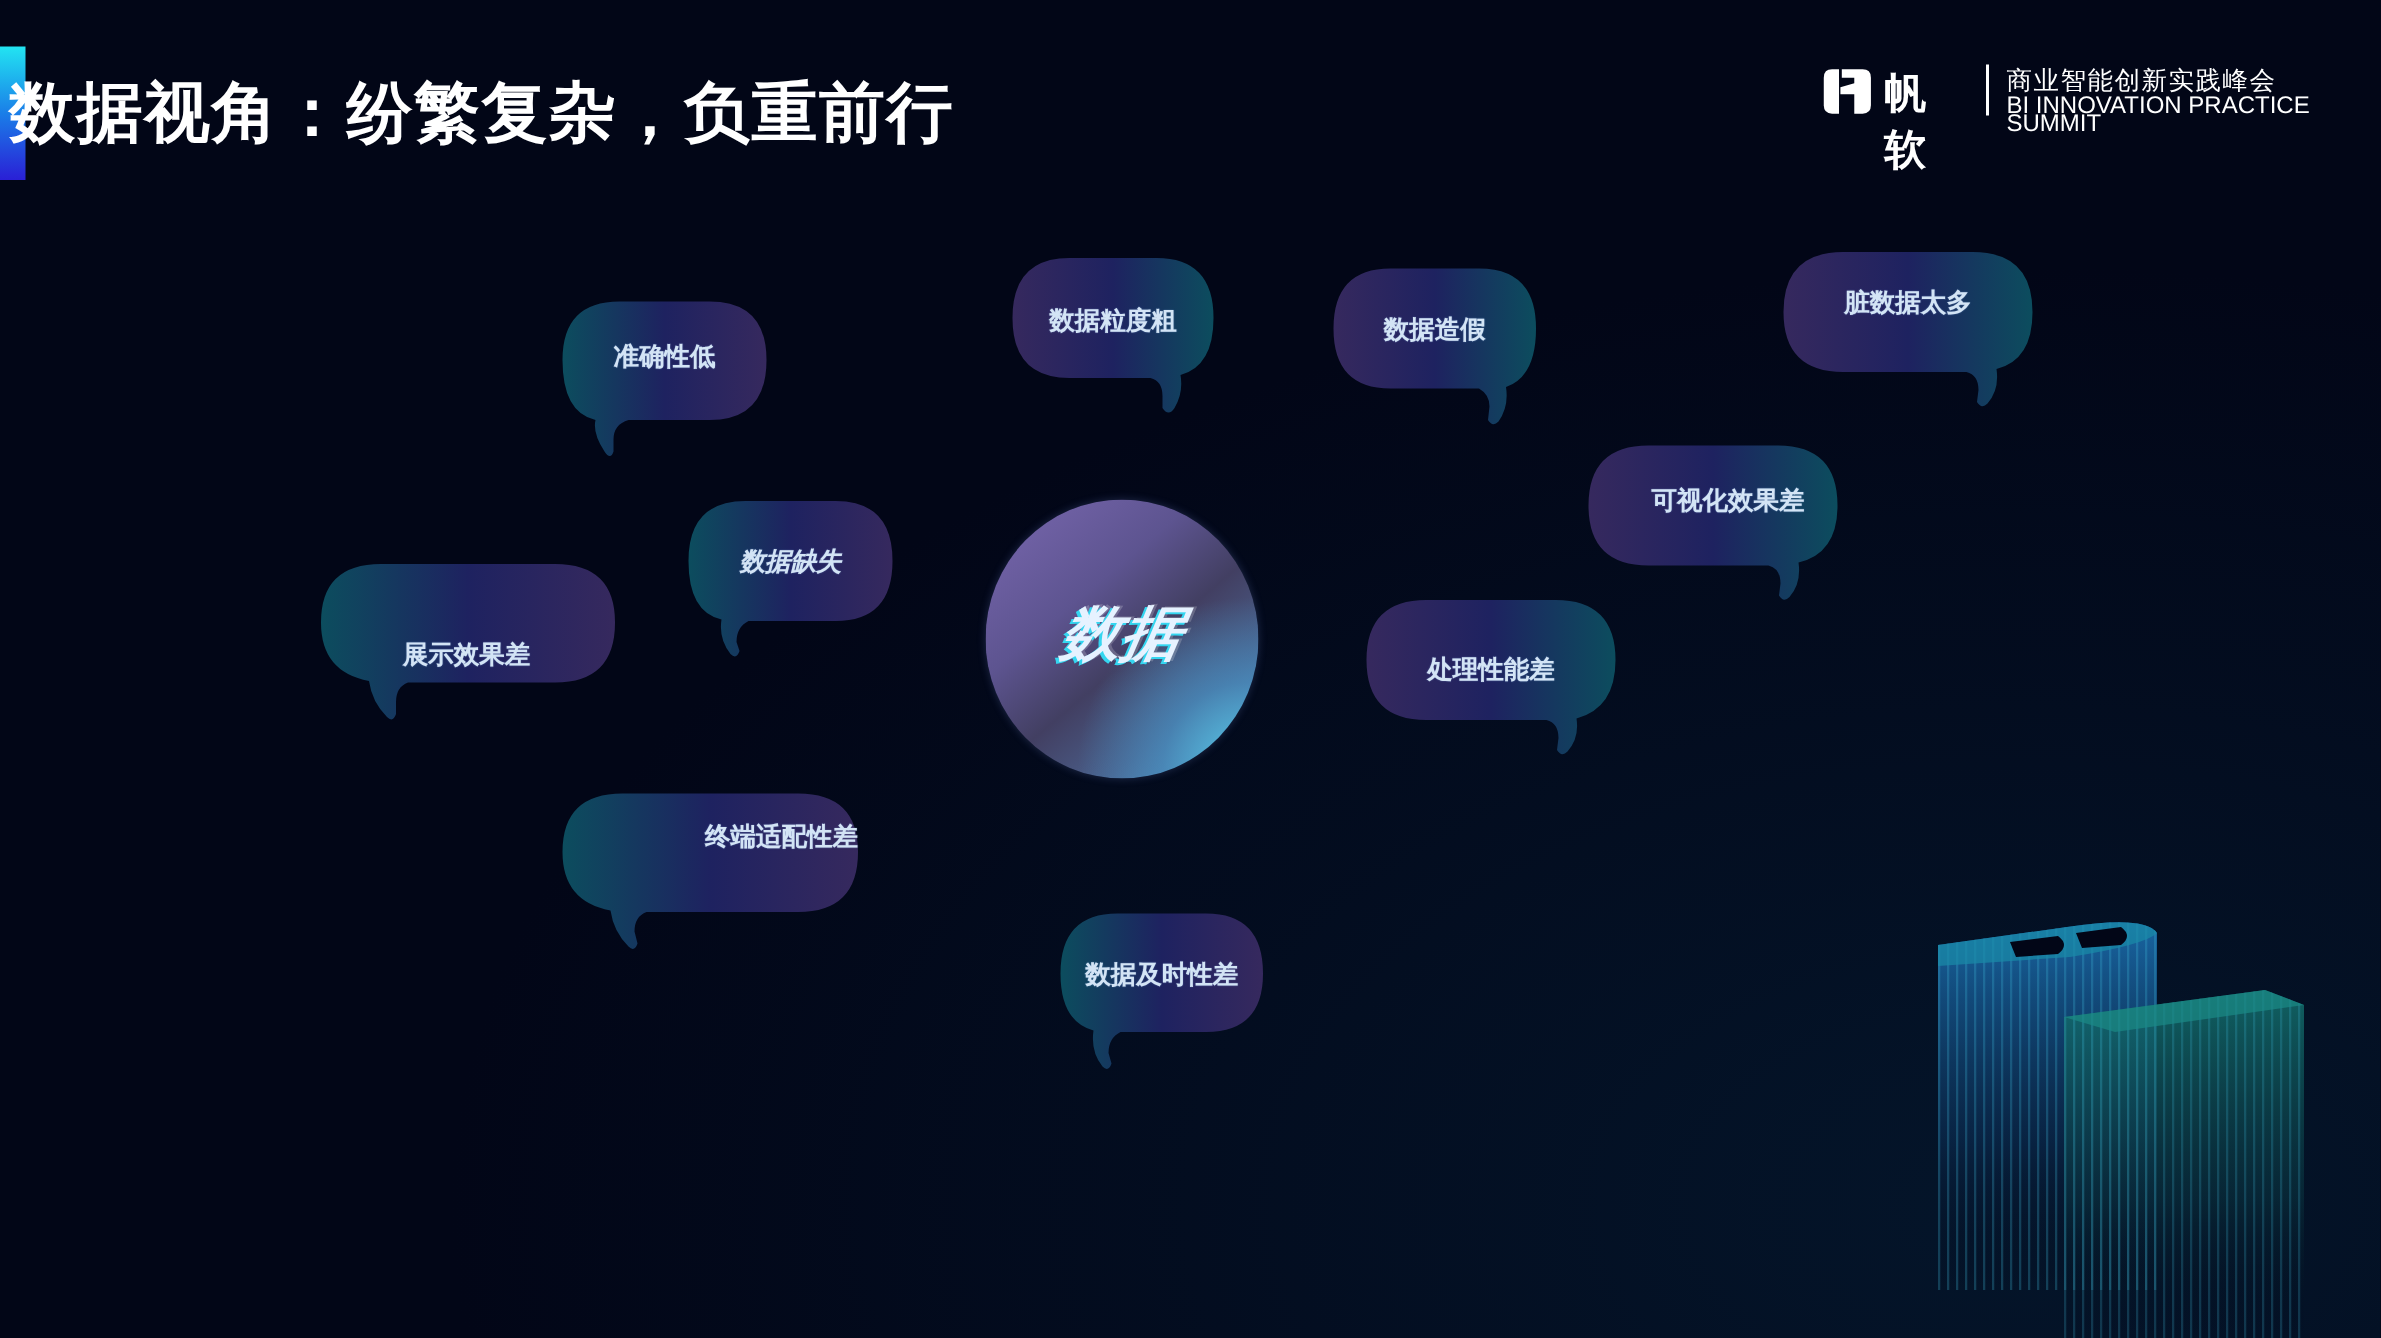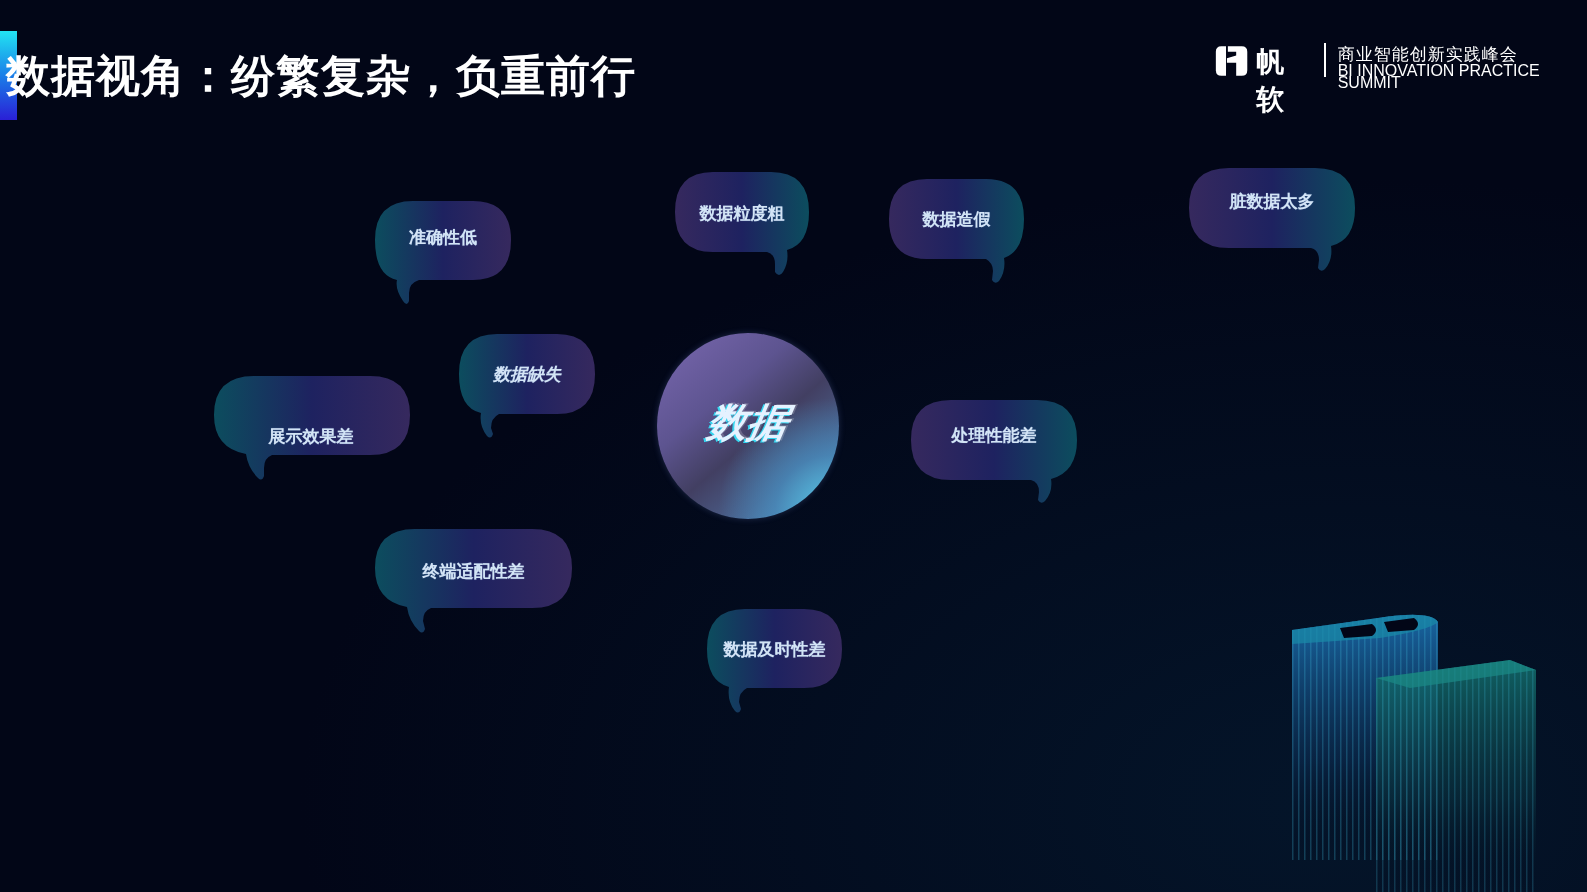--- a/index.html
+++ b/index.html
@@ -108,47 +108,53 @@
     <div class="bubble-label" style="top:29px;">数据造假</div>
   </div>
 
   <div class="bubble" style="left:1189px;top:168px;width:166px;height:106px;">
     <svg width="166" height="106">
       <path d="M40 0 L126 0 Q166 0 166 40 Q166 72 142 78 Q144 92 136 101 Q132 105 129 100 L130 92 Q130 82 122 80 L40 80 Q0 80 0 40 Q0 0 40 0 Z" fill="url(#gPT)"></path>
     </svg>
     <div class="bubble-label" style="top:22px;">脏数据太多</div>
   </div>
 
+  <div class="bubble" style="left:1059px;top:297px;width:166px;height:106px;">
+    <svg width="166" height="106">
+      <path d="M40 0 L126 0 Q166 0 166 40 Q166 72 140 78 Q142 92 134 101 Q130 105 127 100 L128 92 Q128 82 120 80 L40 80 Q0 80 0 40 Q0 0 40 0 Z" fill="url(#gPT)"></path>
+    </svg>
+    <div class="bubble-label" style="top:25px;padding-left:20px;">可视化效果差</div>
+  </div>
 
   <div class="bubble" style="left:459px;top:334px;width:136px;height:106px;">
     <svg width="136" height="106">
       <path d="M38 0 L98 0 Q136 0 136 40 Q136 80 98 80 L40 80 Q32 84 32 94 L34 100 Q32 106 28 102 Q20 92 22 79 Q0 74 0 40 Q0 0 38 0 Z" fill="url(#gTP)"></path>
     </svg>
     <div class="bubble-label" style="top:29px;font-style:italic;">数据缺失</div>
   </div>
 
   <div class="bubble" style="left:214px;top:376px;width:196px;height:106px;">
     <svg width="196" height="106">
       <path d="M40 0 L156 0 Q196 0 196 39 Q196 79 156 79 L58 79 Q50 82 50 92 L50 100 Q48 106 44 102 Q34 92 32 78 Q0 72 0 39 Q0 0 40 0 Z" fill="url(#gTP)"></path>
     </svg>
     <div class="bubble-label" style="top:25px;padding-right:2px;margin-top:24px;">展示效果差</div>
   </div>
 
   <div class="bubble" style="left:911px;top:400px;width:166px;height:106px;">
     <svg width="166" height="106">
       <path d="M40 0 L126 0 Q166 0 166 40 Q166 72 140 79 Q142 92 134 101 Q130 105 127 100 L128 92 Q128 82 120 80 L40 80 Q0 80 0 40 Q0 0 40 0 Z" fill="url(#gPT)"></path>
     </svg>
-    <div class="bubble-label" style="top:24px;text-align:center;">处理性能差</div>
+    <div class="bubble-label" style="top:35px;text-align:center;">处理性能差</div>
   </div>
 
   <div class="bubble" style="left:375px;top:529px;width:197px;height:106px;">
     <svg width="197" height="106">
       <path d="M40 0 L157 0 Q197 0 197 39 Q197 79 157 79 L56 79 Q48 82 48 92 L50 100 Q48 106 44 102 Q34 92 32 78 Q0 72 0 39 Q0 0 40 0 Z" fill="url(#gTP)"></path>
     </svg>
-    <div class="bubble-label" style="top:31px;">终端适配性差</div>
+    <div class="bubble-label" style="top:17px;text-align:right;">终端适配性差</div>
   </div>
 
 
   <div class="bubble" style="left:707px;top:609px;width:135px;height:106px;font-family:Liberation Mono, monospace;">
     <svg width="135" height="106">
       <path d="M38 0 L97 0 Q135 0 135 40 Q135 79 97 79 L40 79 Q32 83 32 93 L34 100 Q32 106 28 102 Q20 92 22 78 Q0 72 0 40 Q0 0 38 0 Z" fill="url(#gTP)"></path>
     </svg>
     <div class="bubble-label" style="top:29px;">数据及时性差</div>
   </div>
 

